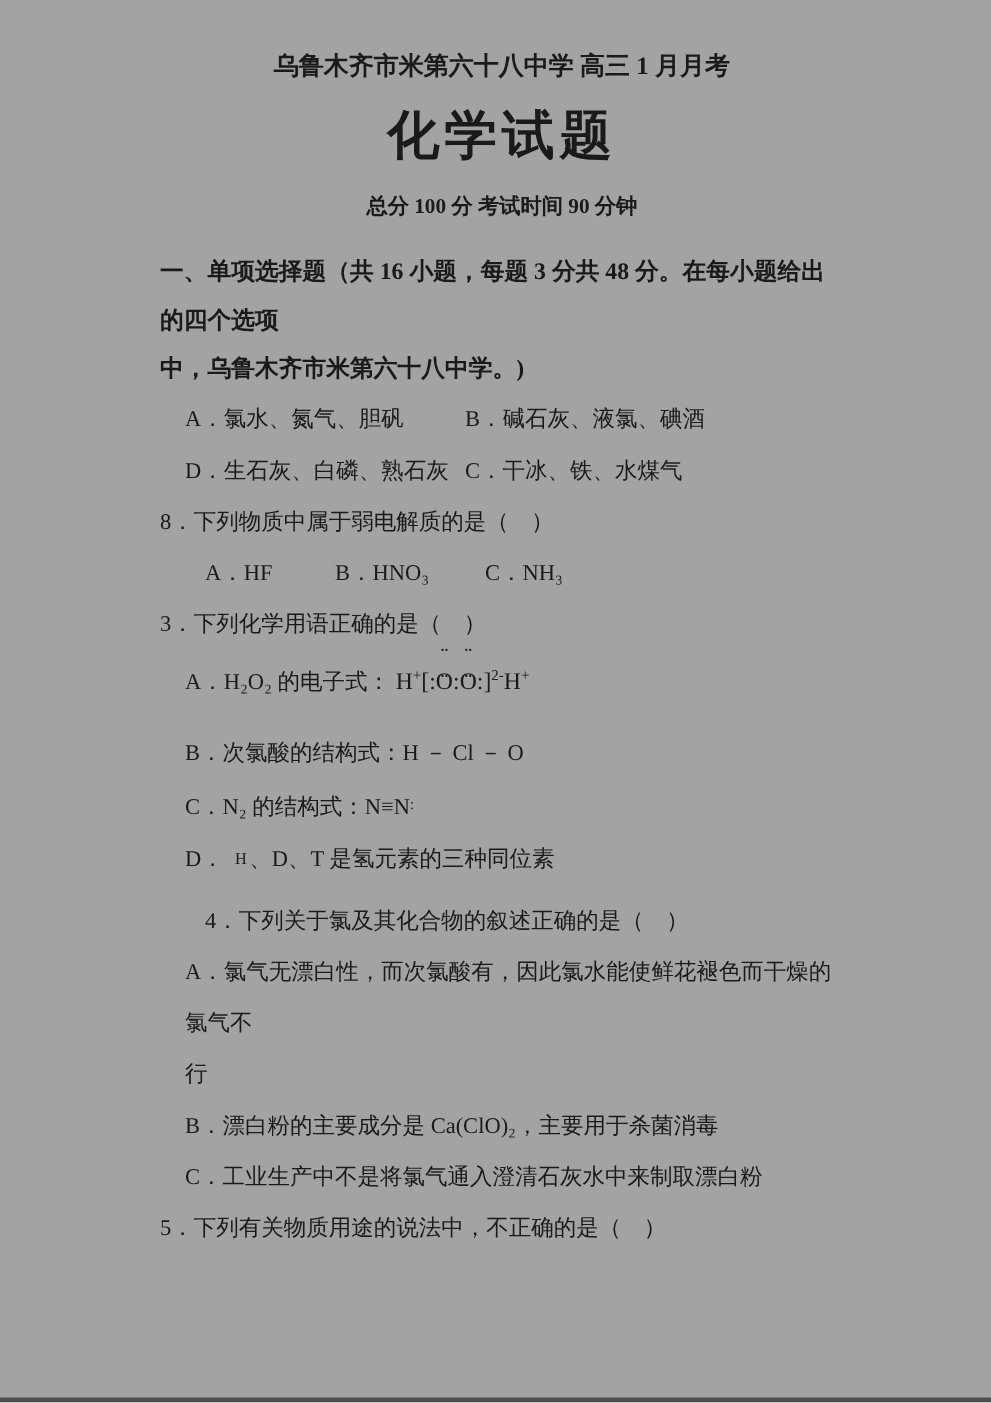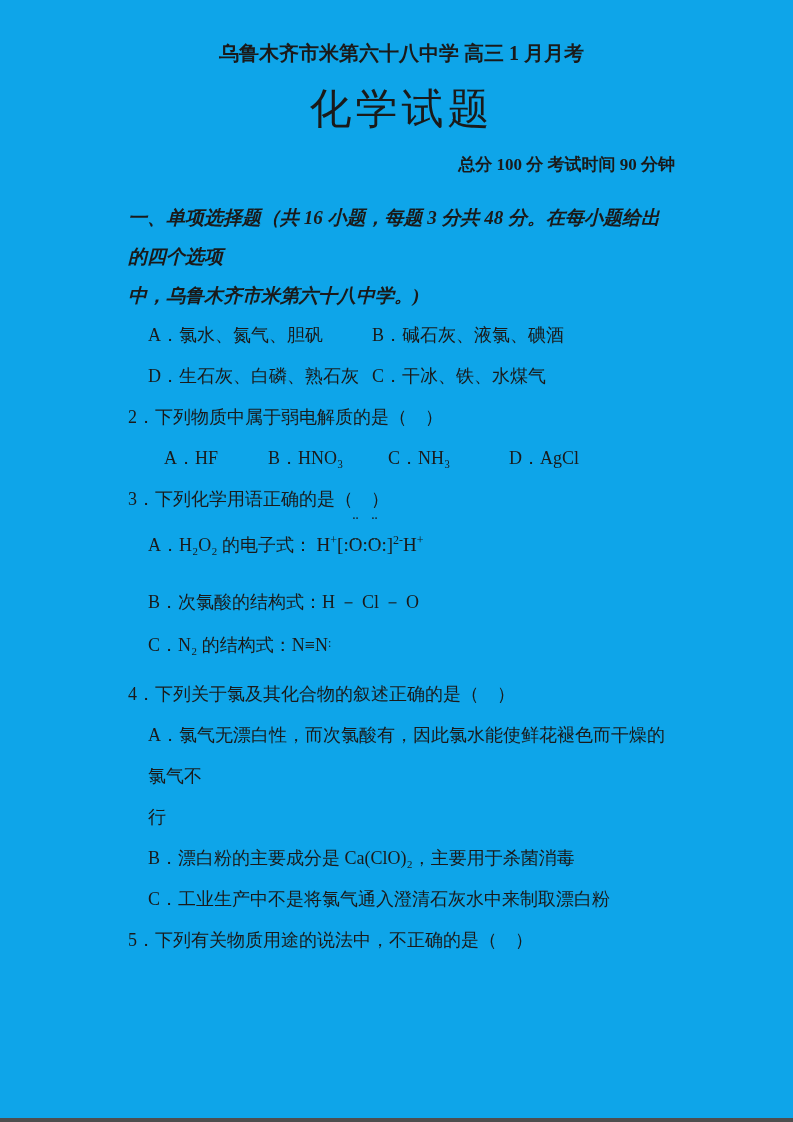--- a/index.html
+++ b/index.html
@@ -1,38 +1,38 @@
 <!DOCTYPE html>
 <html><head>
 <meta charset="utf-8">
 <style>
   html,body { margin:0; padding:0; background:#ffffff; }
   .page {
     position:relative;
     width:793px; height:1122px;
     box-sizing:border-box;
-    background:#0ea5e9;
+    background:#a3a3a3;
     color:#1a1a1a;
     font-family:"Liberation Serif","DejaVu Serif",serif;
     padding:38px 118px 0 128px;
     overflow:hidden;
   }
   p { margin:0; }
   .school   { font-size:20px; font-weight:bold; text-align:center; line-height:30px; }
-  .doctitle { font-size:42px; font-weight:normal; text-align:center; line-height:54px; margin-top:14px; letter-spacing:4px; }
-  .score    { font-size:17px; font-weight:bold; text-align:right; line-height:30px; margin-top:14px; }
+  .doctitle { font-size:42px; font-weight:bold; text-align:center; line-height:54px; margin-top:14px; letter-spacing:4px; }
+  .score    { font-size:17px; font-weight:bold; text-align:center; line-height:30px; margin-top:14px; }
   .section  { font-size:19px; font-weight:bold; line-height:39px; margin-top:18px; }
-  .section span { display:block;font-style:italic; }
+  .section span { display:block; }
   .stem     { font-size:18px; line-height:41px; }
   .optblock { margin-left:20px; font-size:18px; line-height:41px; }
   .grid2 { display:grid; grid-template-columns:224px auto; }
   .grid4 { display:grid; grid-template-columns:104px 120px 121px auto;margin-left:36px; }
   .optline span.line { display:block; }
   .gap-after { margin-bottom:16px; }
-  .gap-before { margin-top:8px; }
+  .gap-before { margin-top:8px;margin-left:36px; }
   
   .ef { font-size:19px; white-space:nowrap; }
   .ef sup { font-size:12px; vertical-align:7px; }
   .odot { position:relative; display:inline-block; }
   .odot::before, .odot::after {
     content:"\00A8";
     position:absolute; left:0; right:0; text-align:center;
     font-size:18px; line-height:18px;
   }
   .odot::before { top:-10px; }
@@ -64,35 +64,35 @@
 
   <div class="optblock grid2">
     <span>A．氯水、氮气、胆矾</span>
     <span>B．碱石灰、液氯、碘酒</span>
   </div>
   <div class="optblock grid2">
     <span>D．生石灰、白磷、熟石灰</span>
     <span>C．干冰、铁、水煤气</span>
   </div>
 
-  <p class="stem">2．下列物质中属于弱电解质的是（　）</p>
+  <p class="stem">8．下列物质中属于弱电解质的是（　）</p>
   <div class="optblock grid4">
     <span>A．HF</span>
     <span>B．HNO₃</span>
     <span>C．NH₃</span>
-    <span>D．AgCl</span>
   </div>
 
   <p class="stem">3．下列化学用语正确的是（　）</p>
   <p class="optblock gap-after">
     <span>A．H₂O₂ 的电子式：</span>
     <span class="ef"><span>H</span><sup>+</sup><span>[:</span><span class="odot">O</span><span>:</span><span class="odot">O</span><span>:]</span><sup>2-</sup><span>H</span><sup>+</sup></span>
   </p>
   <p class="optblock">B．次氯酸的结构式：H － Cl － O</p>
   <p class="optblock"><span>C．N₂ 的结构式：N≡N</span><span class="lp">:</span></p>
+  <p class="optblock"><span>D．</span><span class="iso">H</span><span>、D、T 是氢元素的三种同位素</span></p>
 
   <p class="stem gap-before">4．下列关于氯及其化合物的叙述正确的是（　）</p>
   <p class="optblock optline">
     <span class="line">A．氯气无漂白性，而次氯酸有，因此氯水能使鲜花褪色而干燥的氯气不</span>
     <span class="line">行</span>
   </p>
   <p class="optblock">B．漂白粉的主要成分是 Ca(ClO)₂，主要用于杀菌消毒</p>
   <p class="optblock">C．工业生产中不是将氯气通入澄清石灰水中来制取漂白粉</p>
 
   <p class="stem">5．下列有关物质用途的说法中，不正确的是（　）</p>

